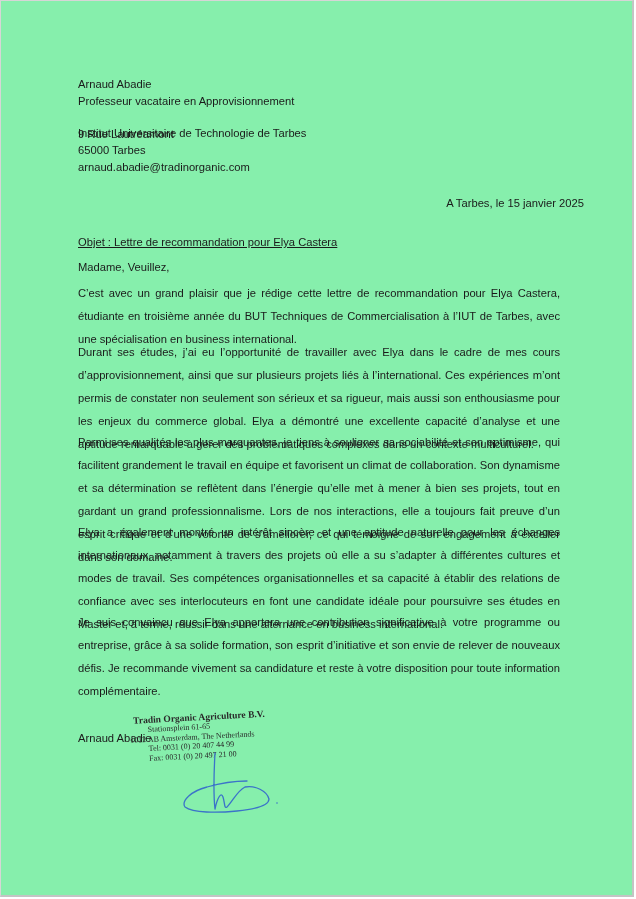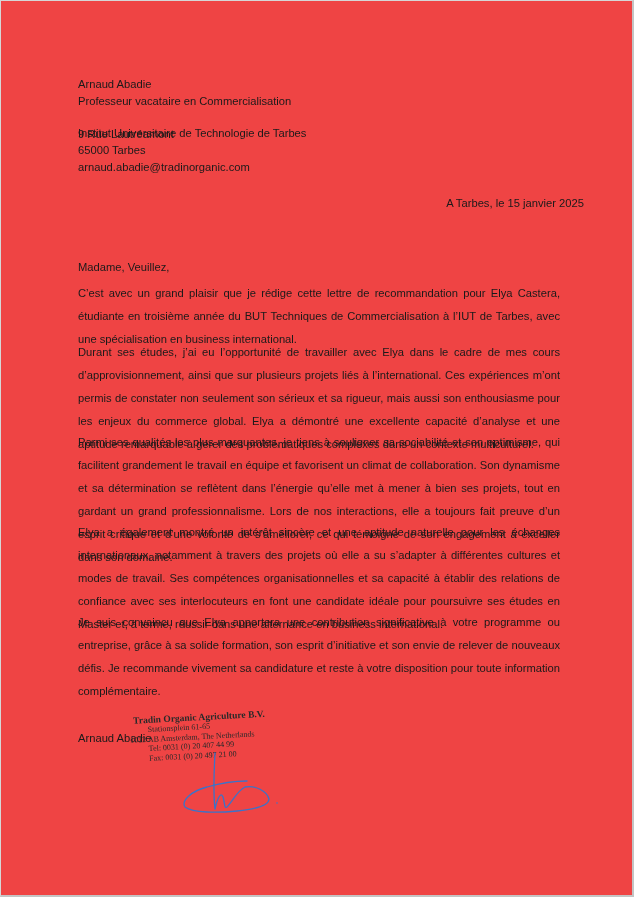--- a/index.html
+++ b/index.html
@@ -1,19 +1,19 @@
 <!DOCTYPE html>
 <html><head>
   <meta charset="utf-8">
   <style>
     html, body { margin: 0; padding: 0; background: #ffffff; }
     body { width: 636px; height: 899px; position: relative; overflow: hidden; }
     .page {
       position: absolute; left: 0; top: 0; width: 634px; height: 897px;
-      background: #ef4444;
+      background: #86efac;
       border-top: 1px solid #d6d6d6; border-left: 1px solid #d6d6d6;
       border-right: 2px solid #c4c4c4; border-bottom: 2px solid #c4c4c4;
       box-sizing: border-box;
       font-family: "Liberation Sans", sans-serif;
       color: #1a1a1a;
       font-size: 11.2px;
     }
     .line { position: absolute; left: 77px; white-space: nowrap; line-height: 16px; }
     .sender .line { }
     .date { position: absolute; right: 48px; top: 194px; white-space: nowrap; line-height: 16px; }
@@ -36,29 +36,30 @@
     .stamp .s4 { display:block; padding-left: 20px; }
     .signature-svg { position: absolute; left: 176px; top: 750px; }
   </style>
 </head>
 <body>
 
 <div class="page">
 
   <div class="sender">
     <div class="line" style="top:75px">Arnaud Abadie</div>
-    <div class="line" style="top:91.5px">Professeur vacataire en Commercialisation</div>
+    <div class="line" style="top:91.5px">Professeur vacataire en Approvisionnement</div>
     <div class="line" style="top:124px">Institut Universitaire de Technologie de Tarbes</div>
     <div class="line" style="top:124.5px">9 Rue Lautréamont</div>
     <div class="line" style="top:141px">65000 Tarbes</div>
     <div class="line" style="top:157.5px">arnaud.abadie@tradinorganic.com</div>
   </div>
 
   <div class="date">A Tarbes, le 15 janvier 2025</div>
 
+  <div class="line subject" style="top:233px">Objet : Lettre de recommandation pour Elya Castera</div>
   <div class="line" style="top:258px">Madame, Veuillez,</div>
 
   <div class="para" style="top:281px">C’est avec un grand plaisir que je rédige cette lettre de recommandation pour Elya Castera, étudiante en troisième année du BUT Techniques de Commercialisation à l’IUT de Tarbes, avec une spécialisation en business international.</div>
   <div class="para" style="top:340px">Durant ses études, j’ai eu l’opportunité de travailler avec Elya dans le cadre de mes cours d’approvisionnement, ainsi que sur plusieurs projets liés à l’international. Ces expériences m’ont permis de constater non seulement son sérieux et sa rigueur, mais aussi son enthousiasme pour les enjeux du commerce global. Elya a démontré une excellente capacité d’analyse et une aptitude remarquable à gérer des problématiques complexes dans un contexte multiculturel.</div>
   <div class="para" style="top:430px">Parmi ses qualités les plus marquantes, je tiens à souligner sa sociabilité et son optimisme, qui facilitent grandement le travail en équipe et favorisent un climat de collaboration. Son dynamisme et sa détermination se reflètent dans l’énergie qu’elle met à mener à bien ses projets, tout en gardant un grand professionnalisme. Lors de nos interactions, elle a toujours fait preuve d’un esprit critique et d’une volonté de s’améliorer, ce qui témoigne de son engagement à exceller dans son domaine.</div>
   <div class="para" style="top:520px">Elya a également montré un intérêt sincère et une aptitude naturelle pour les échanges internationaux, notamment à travers des projets où elle a su s’adapter à différentes cultures et modes de travail. Ses compétences organisationnelles et sa capacité à établir des relations de confiance avec ses interlocuteurs en font une candidate idéale pour poursuivre ses études en Master et, à terme, réussir dans une alternance en business international.</div>
   <div class="para" style="top:610px">Je suis convaincu que Elya apportera une contribution significative à votre programme ou entreprise, grâce à sa solide formation, son esprit d’initiative et son envie de relever de nouveaux défis. Je recommande vivement sa candidature et reste à votre disposition pour toute information complémentaire.</div>
 
 
   <div class="line" style="top:729px">Arnaud Abadie</div>

